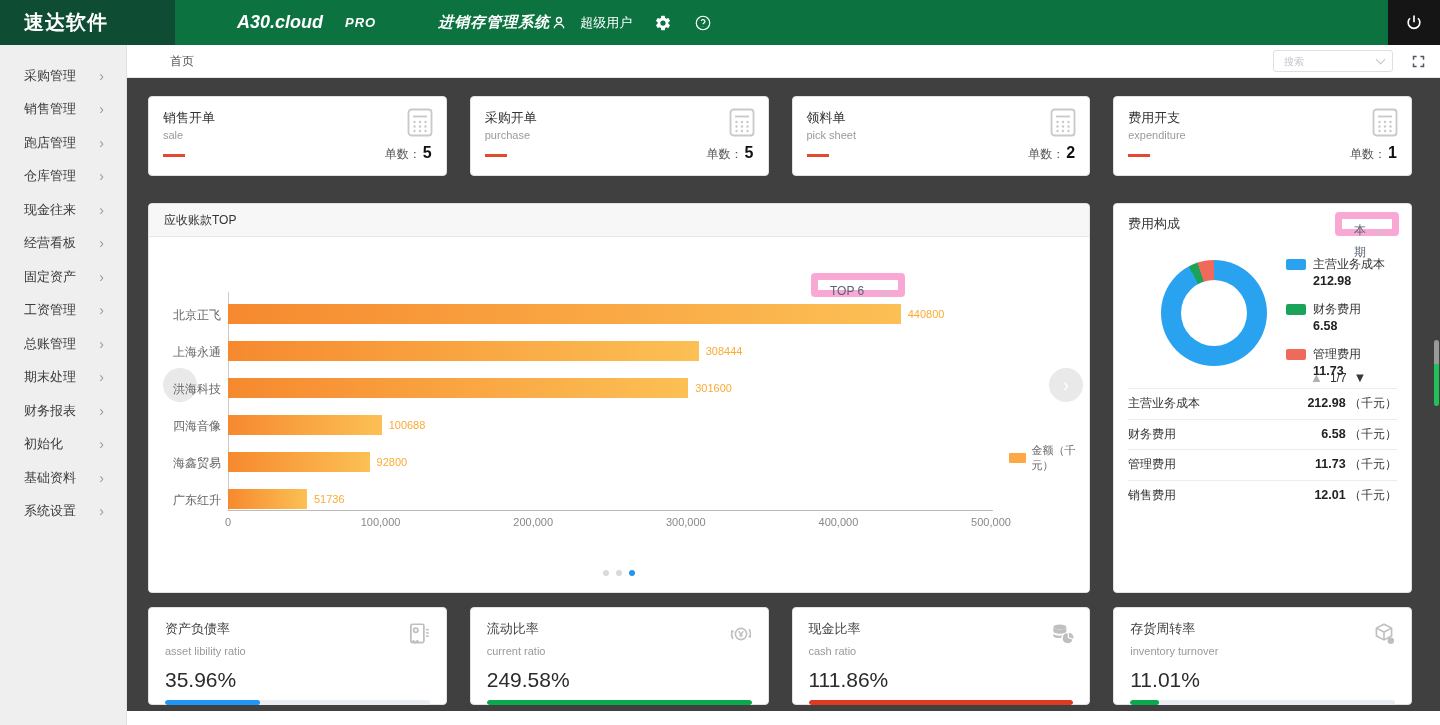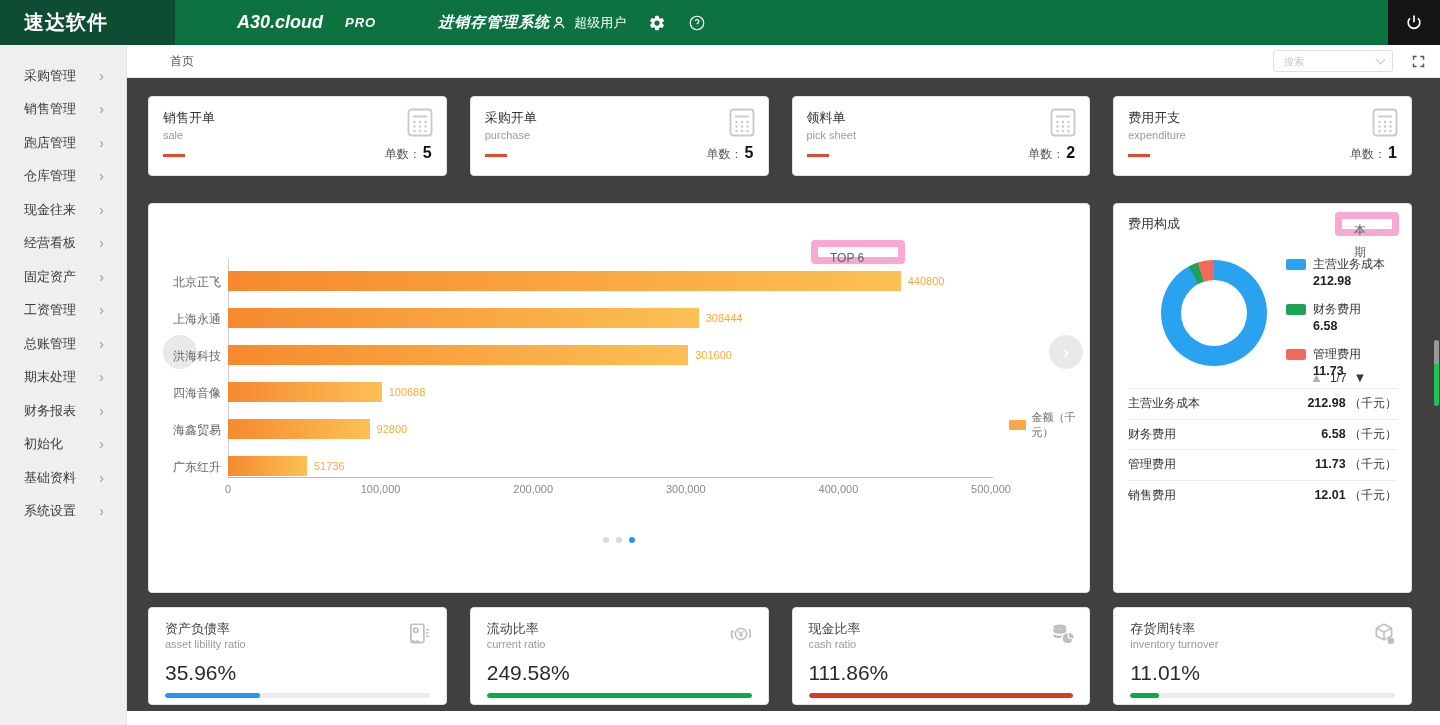--- a/index.html
+++ b/index.html
@@ -7,21 +7,21 @@
   #app { position:relative; width:1440px; height:725px; background:#404040; overflow:hidden; }
 
   
   .header { position:absolute; top:0; left:0; right:0; height:45px; background:#0b7240; display:flex; align-items:stretch; }
   .logo-block { width:175px; background:#0e4d33; color:#fff; display:flex; align-items:center; padding-left:24px; font-size:20px; font-weight:bold; letter-spacing:1px; }
   .brand-area { flex:1; display:flex; align-items:center; color:#fff; }
   .brand-name { font-size:18px; font-weight:bold; font-style:italic; margin-left:62px; }
   .brand-badge { font-size:13px; font-weight:bold; font-style:italic; margin-left:22px; letter-spacing:1px; }
   .brand-system { font-size:15px; font-weight:bold; font-style:italic; margin-left:62px; letter-spacing:1px; }
   .header-right { display:flex; align-items:center; gap:22px; margin-right:18px; color:#fff; }
-  .user-wrap { display:flex; align-items:center; gap:6px; font-size:13px; cursor:pointer; }
+  .user-wrap { display:flex; align-items:center; gap:12px; font-size:13px; cursor:pointer; }
   .hicon { width:18px; height:18px; display:block; cursor:pointer; }
   .power-block { width:52px; background:#151515; display:flex; align-items:center; justify-content:center; cursor:pointer; }
 
   
   .sidebar { position:absolute; top:45px; left:0; bottom:0; width:127px; background:#efefef; border-right:1px solid #e2e2e2; padding-top:14px; }
   .side-item { height:33.5px; display:flex; align-items:center; justify-content:space-between; padding:0 22px 0 24px; font-size:13px; color:#3c3c3c; cursor:pointer; }
   .side-item .chev { color:#9a9a9a; font-size:14px; }
 
   
   .crumb-bar { position:absolute; top:45px; left:127px; right:0; height:33px; background:#fff; border-bottom:1px solid #e4e7ea; display:flex; align-items:center; }
@@ -90,21 +90,21 @@
   .exp-rows { position:absolute; left:14px; right:14px; top:184px; }
   .exp-row { height:30.5px; border-top:1px solid #ececec; display:flex; align-items:center; justify-content:space-between; }
   .exp-row-label { font-size:12px; color:#333; }
   .exp-row-val { font-size:12px; color:#333; }
   .exp-row-val b { font-size:12.5px; color:#222; }
 
   
   .kpi-row { position:absolute; top:607px; left:148px; width:1264px; height:98px; display:flex; gap:23px; }
   .kpi-card { flex:1; position:relative; padding:12px 16px; }
   .kpi-title { font-size:13px; color:#444; }
-  .kpi-sub { font-size:11px; color:#9a9a9a; margin-top:0; }
+  .kpi-sub { font-size:11px; color:#9a9a9a; margin-top:7px; }
   .kpi-icon { position:absolute; right:14px; top:13px; }
   .kpi-value { font-size:21px; font-weight:normal; color:#2b2b2b; margin-top:11px; }
   .kpi-track { margin-top:8px; height:5px; border-radius:3px; background:#e9edf2; overflow:hidden; }
   .kpi-fill { height:100%; border-radius:3px; }
 
   .footer-strip { position:absolute; left:127px; right:0; bottom:0; height:14px; background:#fff; }
   .scrollbar { position:absolute; right:1px; top:340px; width:5px; }
   .scroll-gray { height:24px; background:#9a9a9a; border-radius:3px 3px 0 0; }
   .scroll-green { height:42px; background:#21c05a; border-radius:0 0 3px 3px; }
 </style>
@@ -304,20 +304,21 @@
               <circle cx="7.5" cy="23" r="1.2"></circle>
               <circle cx="13" cy="23" r="1.2"></circle>
               <circle cx="18.5" cy="23" r="1.2"></circle>
             </g>
           </svg></span>
       </div>
     </div>
 
   <div class="main-row">
     <div class="card chart-card">
+      <div class="chart-head">应收账款TOP</div>
       <div class="chart-body" id="chartBody">
         <div class="mini-select top-select">
           <span>TOP 6</span>
           <span class="chev-down"></span>
         </div>
         <div class="axis-v"></div>
         <div class="axis-h"></div>
         <div class="legend">
           <span class="legend-swatch"></span>
           <span class="legend-text">金额（千元）</span>

